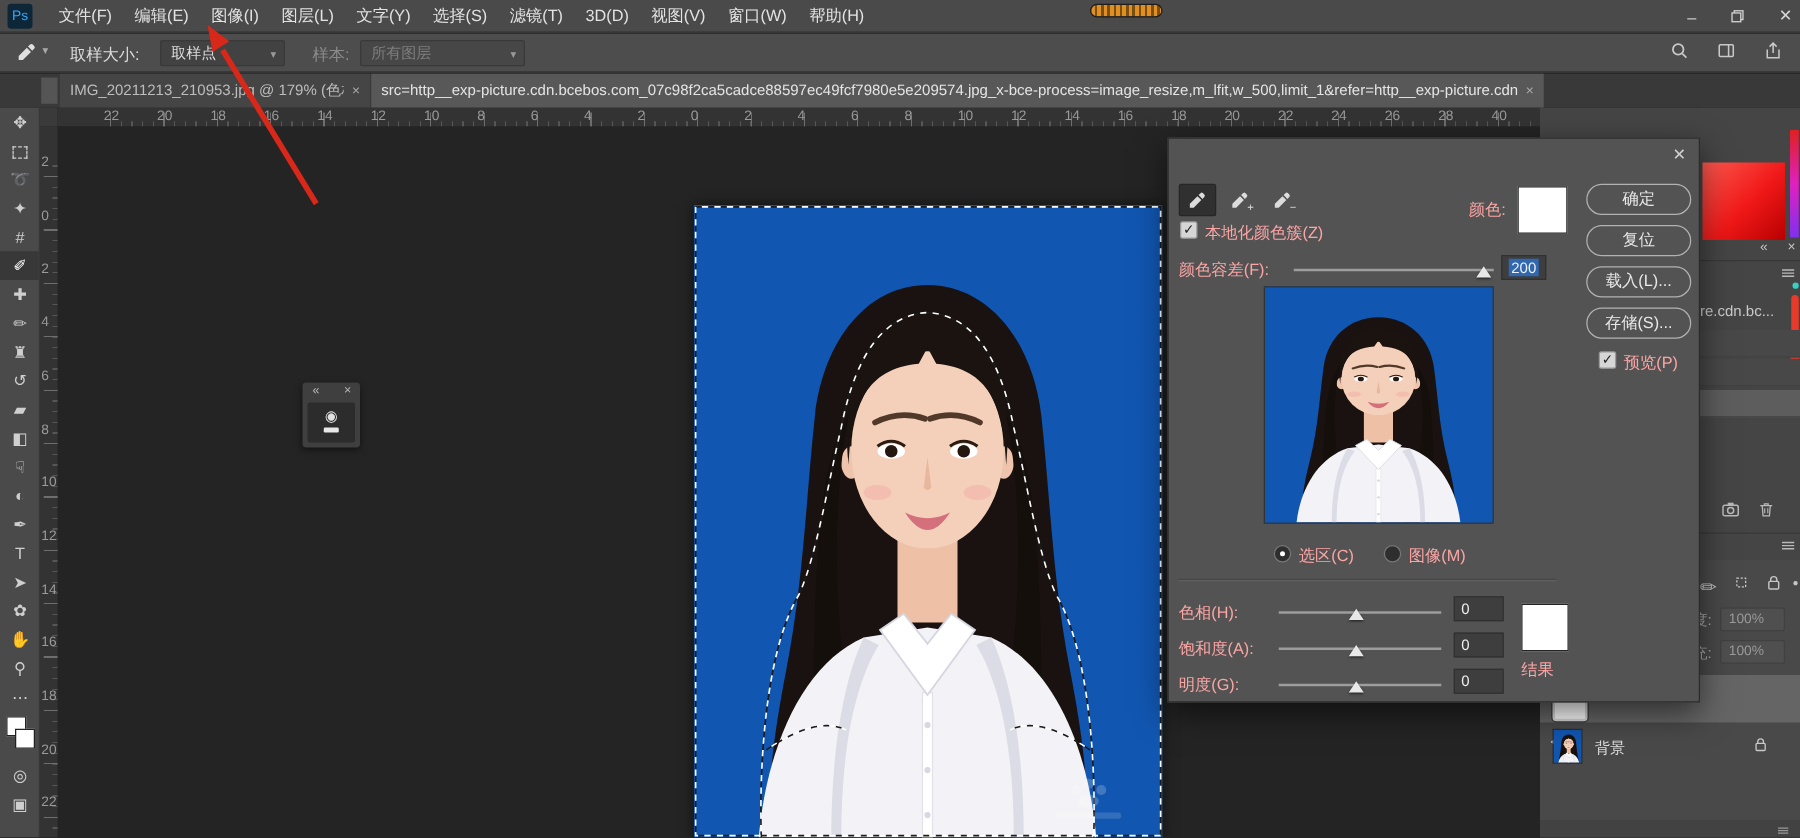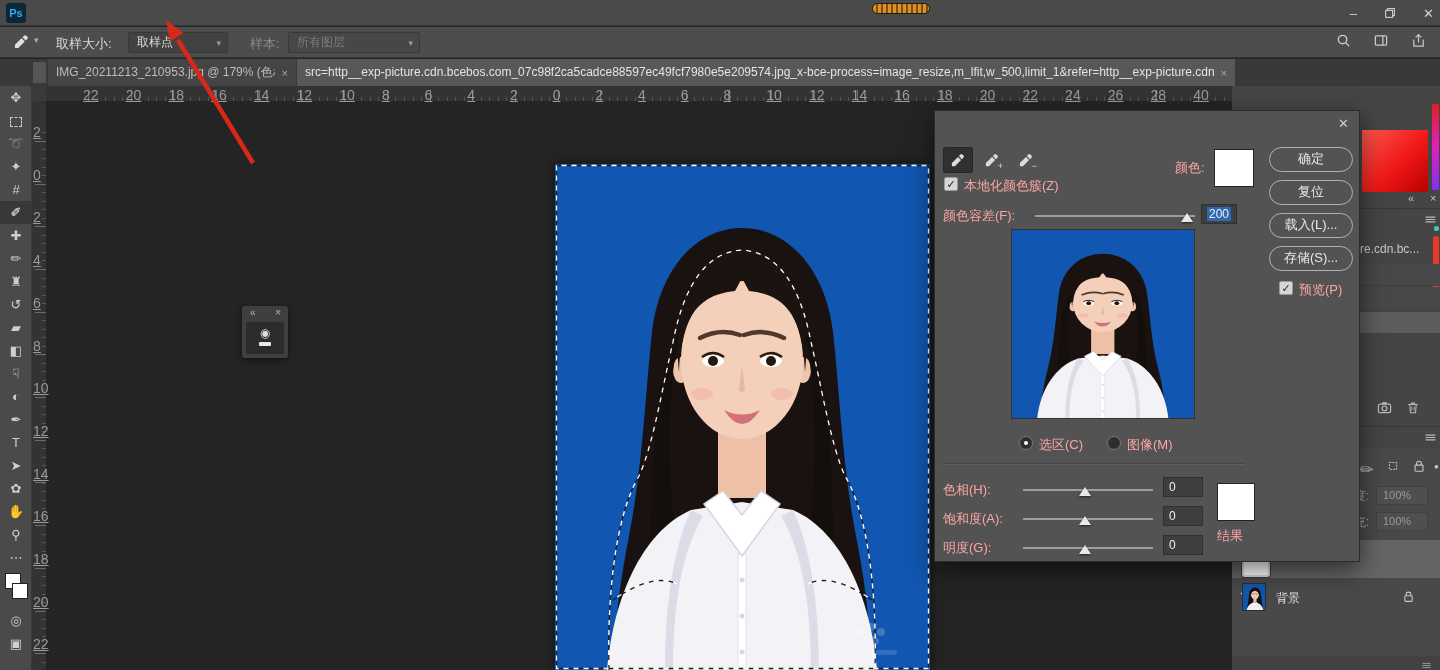--- a/index.html
+++ b/index.html
@@ -4,21 +4,21 @@
 <style>
   * { margin:0; padding:0; box-sizing:border-box; }
   html,body { width:1440px; height:670px; overflow:hidden; background:#242424;
     font-family:"Liberation Sans","DejaVu Sans",sans-serif; }
   .app { position:relative; width:1440px; height:670px; }
 
   
   .titlebar { position:absolute; left:0; top:0; width:1440px; height:26px;
     background:#4a4a4a; border-bottom:1px solid #383838; display:flex; align-items:center; z-index:5; }
   .ps-logo { width:20px; height:20px; margin-left:6px; background:#0d2738; color:#31a8ff;
-    font-size:11px; font-weight:bold; border-radius:3px; display:flex; align-items:center; justify-content:center; }
+    font-size:11px; font-weight:normal; border-radius:3px; display:flex; align-items:center; justify-content:center; }
   .menubar { display:flex; margin-left:12px; }
   .menu-item { color:#e3e3e3; font-size:13px; padding:0 9px; line-height:26px; white-space:nowrap; cursor:default; }
   .status-badge { position:absolute; left:872px; top:3px; width:58px; height:11px; border:1px solid #1d1d1d;
     border-radius:6px; background:repeating-linear-gradient(90deg,#e09020 0 3px,#7a4e10 3px 5px); }
   .win-controls { position:absolute; right:6px; top:0; height:26px; display:flex; align-items:center; gap:26px; color:#d5d5d5; }
   .win-controls span { font-size:13px; cursor:default; }
   .win-controls svg { display:block; }
 
   
   .optionsbar { position:absolute; left:0; top:27px; width:1440px; height:31px;
@@ -55,21 +55,21 @@
 
   .ruler-corner { position:absolute; left:32px; top:86px; width:14px; height:15px; background:#3a3a3a; z-index:2; }
   .ruler-h { position:absolute; left:46px; top:86px; width:1186px; height:15px; background:
       repeating-linear-gradient(90deg,#6e6e6e 0 1px,transparent 1px 42.7px) 41.7px bottom/100% 11px no-repeat,
       repeating-linear-gradient(90deg,#565656 0 1px,transparent 1px 8.54px) 41.7px bottom/100% 4px no-repeat,#333;
     z-index:2; }
   .ruler-v { position:absolute; left:32px; top:101px; width:14px; height:569px; background:
       repeating-linear-gradient(0deg,#6e6e6e 0 1px,transparent 1px 42.7px) right 26.7px/11px 100% no-repeat,
       repeating-linear-gradient(0deg,#565656 0 1px,transparent 1px 8.54px) right 26.7px/4px 100% no-repeat,#333;
     z-index:2; }
-  .rnum { position:absolute; font-size:14px; color:#9a9a9a;text-decoration:underline; }
+  .rnum { position:absolute; font-size:11px; color:#9a9a9a; }
 
   .pasteboard { position:absolute; left:46px; top:101px; width:1186px; height:569px; background:#242424; z-index:1; }
 
   .document { position:absolute; left:555px; top:164px; width:375px; height:506px; z-index:2;
     box-shadow:0 0 10px rgba(0,0,0,.6); }
   .document svg { display:block; }
 
   .mini-panel { position:absolute; left:196px; top:205px; width:46px; height:52px; background:#3f3f3f;
     border-radius:3px; z-index:3; box-shadow:0 2px 6px rgba(0,0,0,.5); }
   .mini-panel .hd { height:14px; color:#b5b5b5; font-size:10px; position:relative; }
@@ -233,20 +233,33 @@
       <path d="M58 436 C84 418 106 412 122 420" fill="none"></path>
       <path d="M317 436 C291 418 269 412 253 420" fill="none"></path>
     </g>
   </defs>
 </svg>
 
 <div class="app">
 
   <div class="titlebar">
     <div class="ps-logo">Ps</div>
+    <div class="menubar">
+        <span class="menu-item">文件(F)</span>
+        <span class="menu-item">编辑(E)</span>
+        <span class="menu-item">图像(I)</span>
+        <span class="menu-item">图层(L)</span>
+        <span class="menu-item">文字(Y)</span>
+        <span class="menu-item">选择(S)</span>
+        <span class="menu-item">滤镜(T)</span>
+        <span class="menu-item">3D(D)</span>
+        <span class="menu-item">视图(V)</span>
+        <span class="menu-item">窗口(W)</span>
+        <span class="menu-item">帮助(H)</span>
+      </div>
     <div class="status-badge"></div>
     <div class="win-controls">
       <span>–</span>
       <span>
           <svg width="14" height="14" viewBox="0 0 16 16" style="color:#d5d5d5">
             <use href="#i-restore"></use>
           </svg>
         </span>
       <span>✕</span>
     </div>

